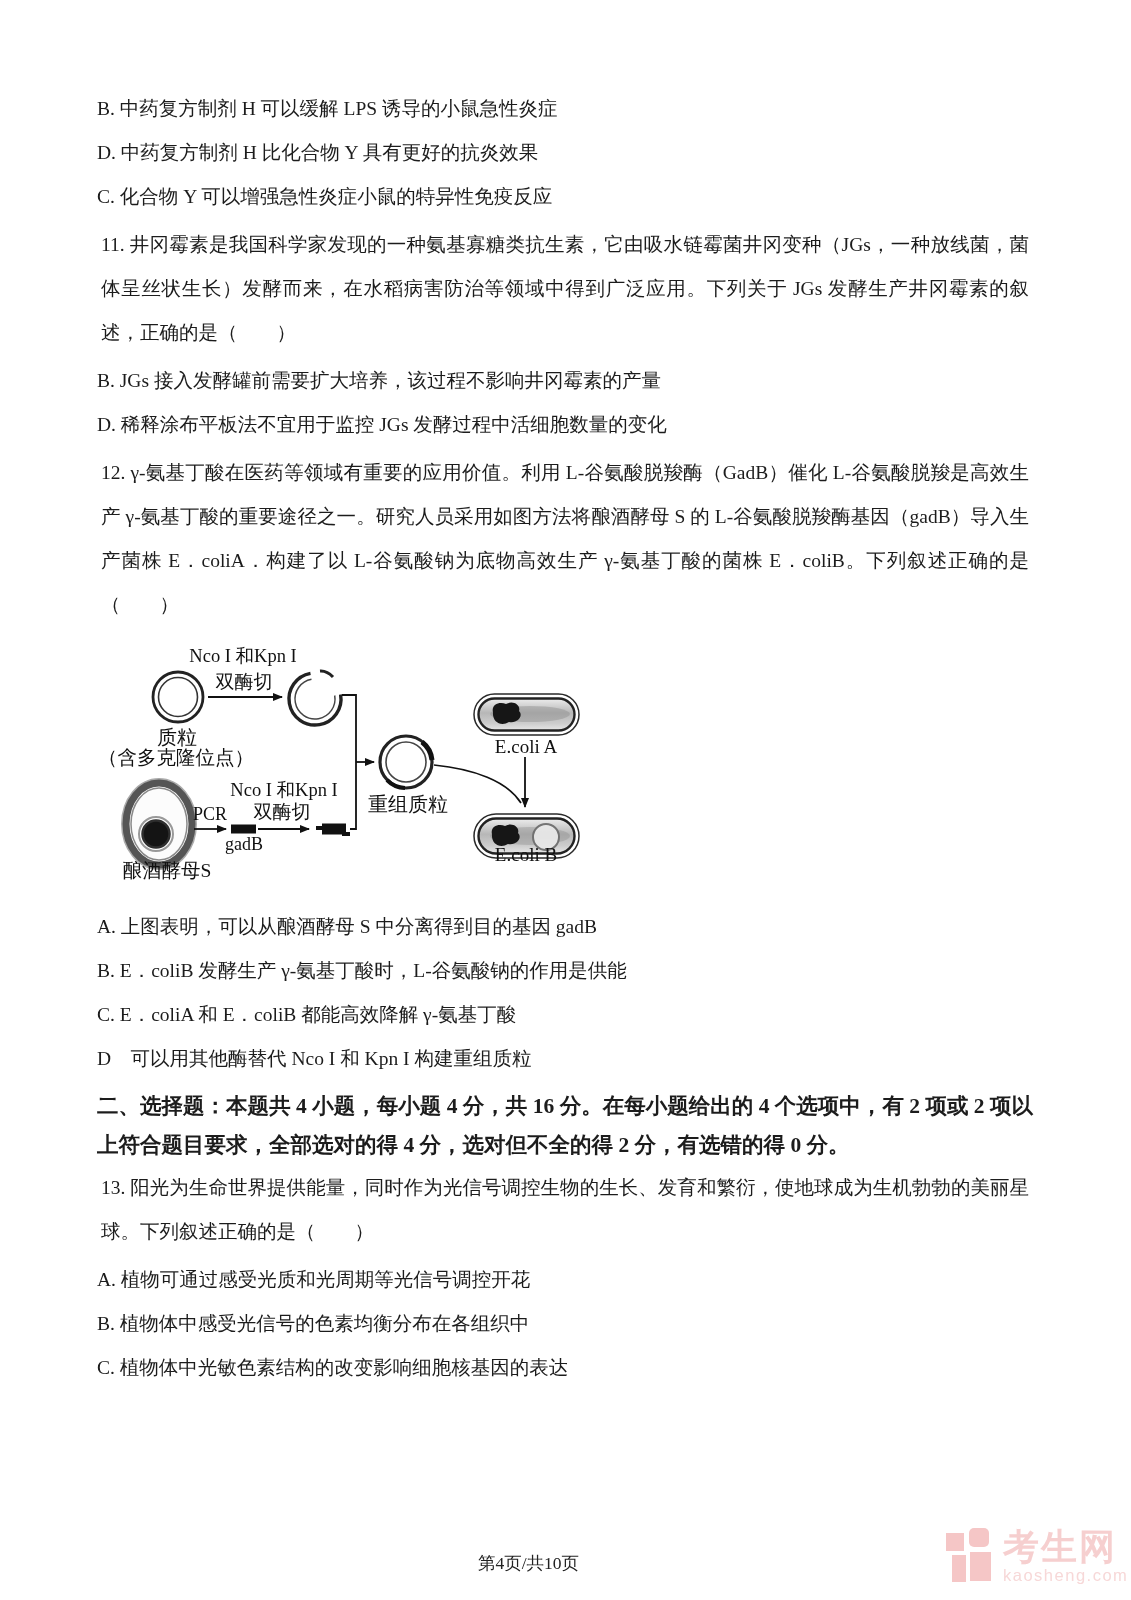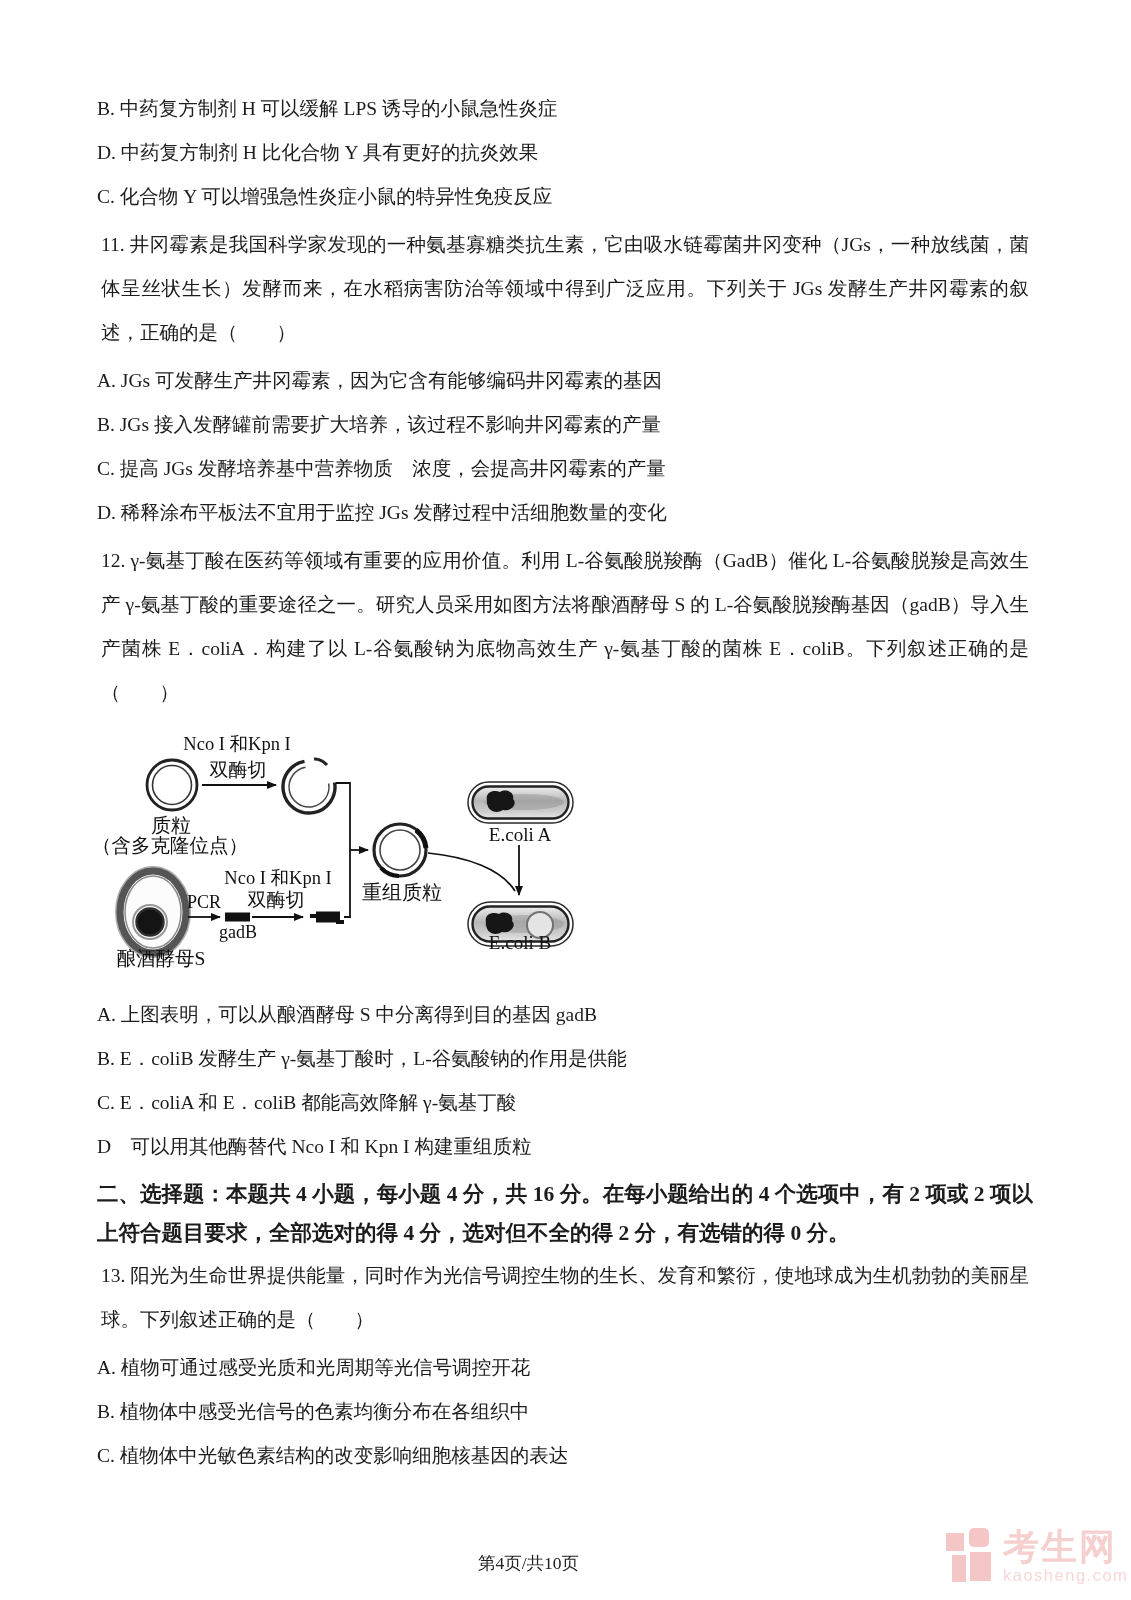--- a/index.html
+++ b/index.html
@@ -9,21 +9,21 @@
   }
   .content { position:absolute; left:97px; top:87px; width:936px; }
   .para { font-size:19.5px; line-height:44px; text-align:justify; margin:4px; }
   .opt  { font-size:19.5px; line-height:44px; margin:0; }
   .sec-heading {
     font-size:21.5px; line-height:38.5px; font-weight:bold; text-align:justify;
     margin:6px 0 0 0;
   }
   .stem13 { margin-top:2px; }
   
-  .diagram { position:relative; width:560px; height:252px; margin:2px 0 22px 3px; }
+  .diagram { position:relative; width:560px; height:252px; margin:2px 0 22px 9px; }
   .diagram svg { position:absolute; left:0; top:0; }
   .dlabel {
     position:absolute; transform:translateX(-50%); white-space:nowrap;
     line-height:1.2; color:#111;
   }
   .fs18 { font-size:18px; } .fs185 { font-size:18.5px; } .fs19 { font-size:19px; }
   .fs195 { font-size:19.5px; } .fs20 { font-size:20px; }
   
   .footer { position:absolute; left:478px; top:1551px; font-size:17.5px; color:#222; }
   
@@ -48,23 +48,21 @@
 <body>
 
 <div class="page">
   <div class="content">
 
     <p class="opt">B. 中药复方制剂 H 可以缓解 LPS 诱导的小鼠急性炎症</p>
     <p class="opt">D. 中药复方制剂 H 比化合物 Y 具有更好的抗炎效果</p>
     <p class="opt">C. 化合物 Y 可以增强急性炎症小鼠的特异性免疫反应</p>
 
     <p class="para">11. 井冈霉素是我国科学家发现的一种氨基寡糖类抗生素，它由吸水链霉菌井冈变种（JGs，一种放线菌，菌体呈丝状生长）发酵而来，在水稻病害防治等领域中得到广泛应用。下列关于 JGs 发酵生产井冈霉素的叙述，正确的是（　　）</p>
-    <p class="opt">A. JGs 可发酵生产井冈霉素，因为它含有能够编码井冈霉素的基因</p>
     <p class="opt">B. JGs 接入发酵罐前需要扩大培养，该过程不影响井冈霉素的产量</p>
-    <p class="opt">C. 提高 JGs 发酵培养基中营养物质　浓度，会提高井冈霉素的产量</p>
     <p class="opt">D. 稀释涂布平板法不宜用于监控 JGs 发酵过程中活细胞数量的变化</p>
 
     <p class="para">12. γ-氨基丁酸在医药等领域有重要的应用价值。利用 L-谷氨酸脱羧酶（GadB）催化 L-谷氨酸脱羧是高效生产 γ-氨基丁酸的重要途径之一。研究人员采用如图方法将酿酒酵母 S 的 L-谷氨酸脱羧酶基因（gadB）导入生产菌株 E．coliA．构建了以 L-谷氨酸钠为底物高效生产 γ-氨基丁酸的菌株 E．coliB。下列叙述正确的是（　　）</p>
 
     <div class="diagram">
       <svg width="560" height="252" viewBox="0 0 560 252">
         <defs>
           <marker id="ah" markerWidth="12" markerHeight="10" refX="9" refY="4" orient="auto" markerUnits="userSpaceOnUse">
             <path d="M0,0 L10,4 L0,8 Z" fill="#111"></path>
           </marker>

